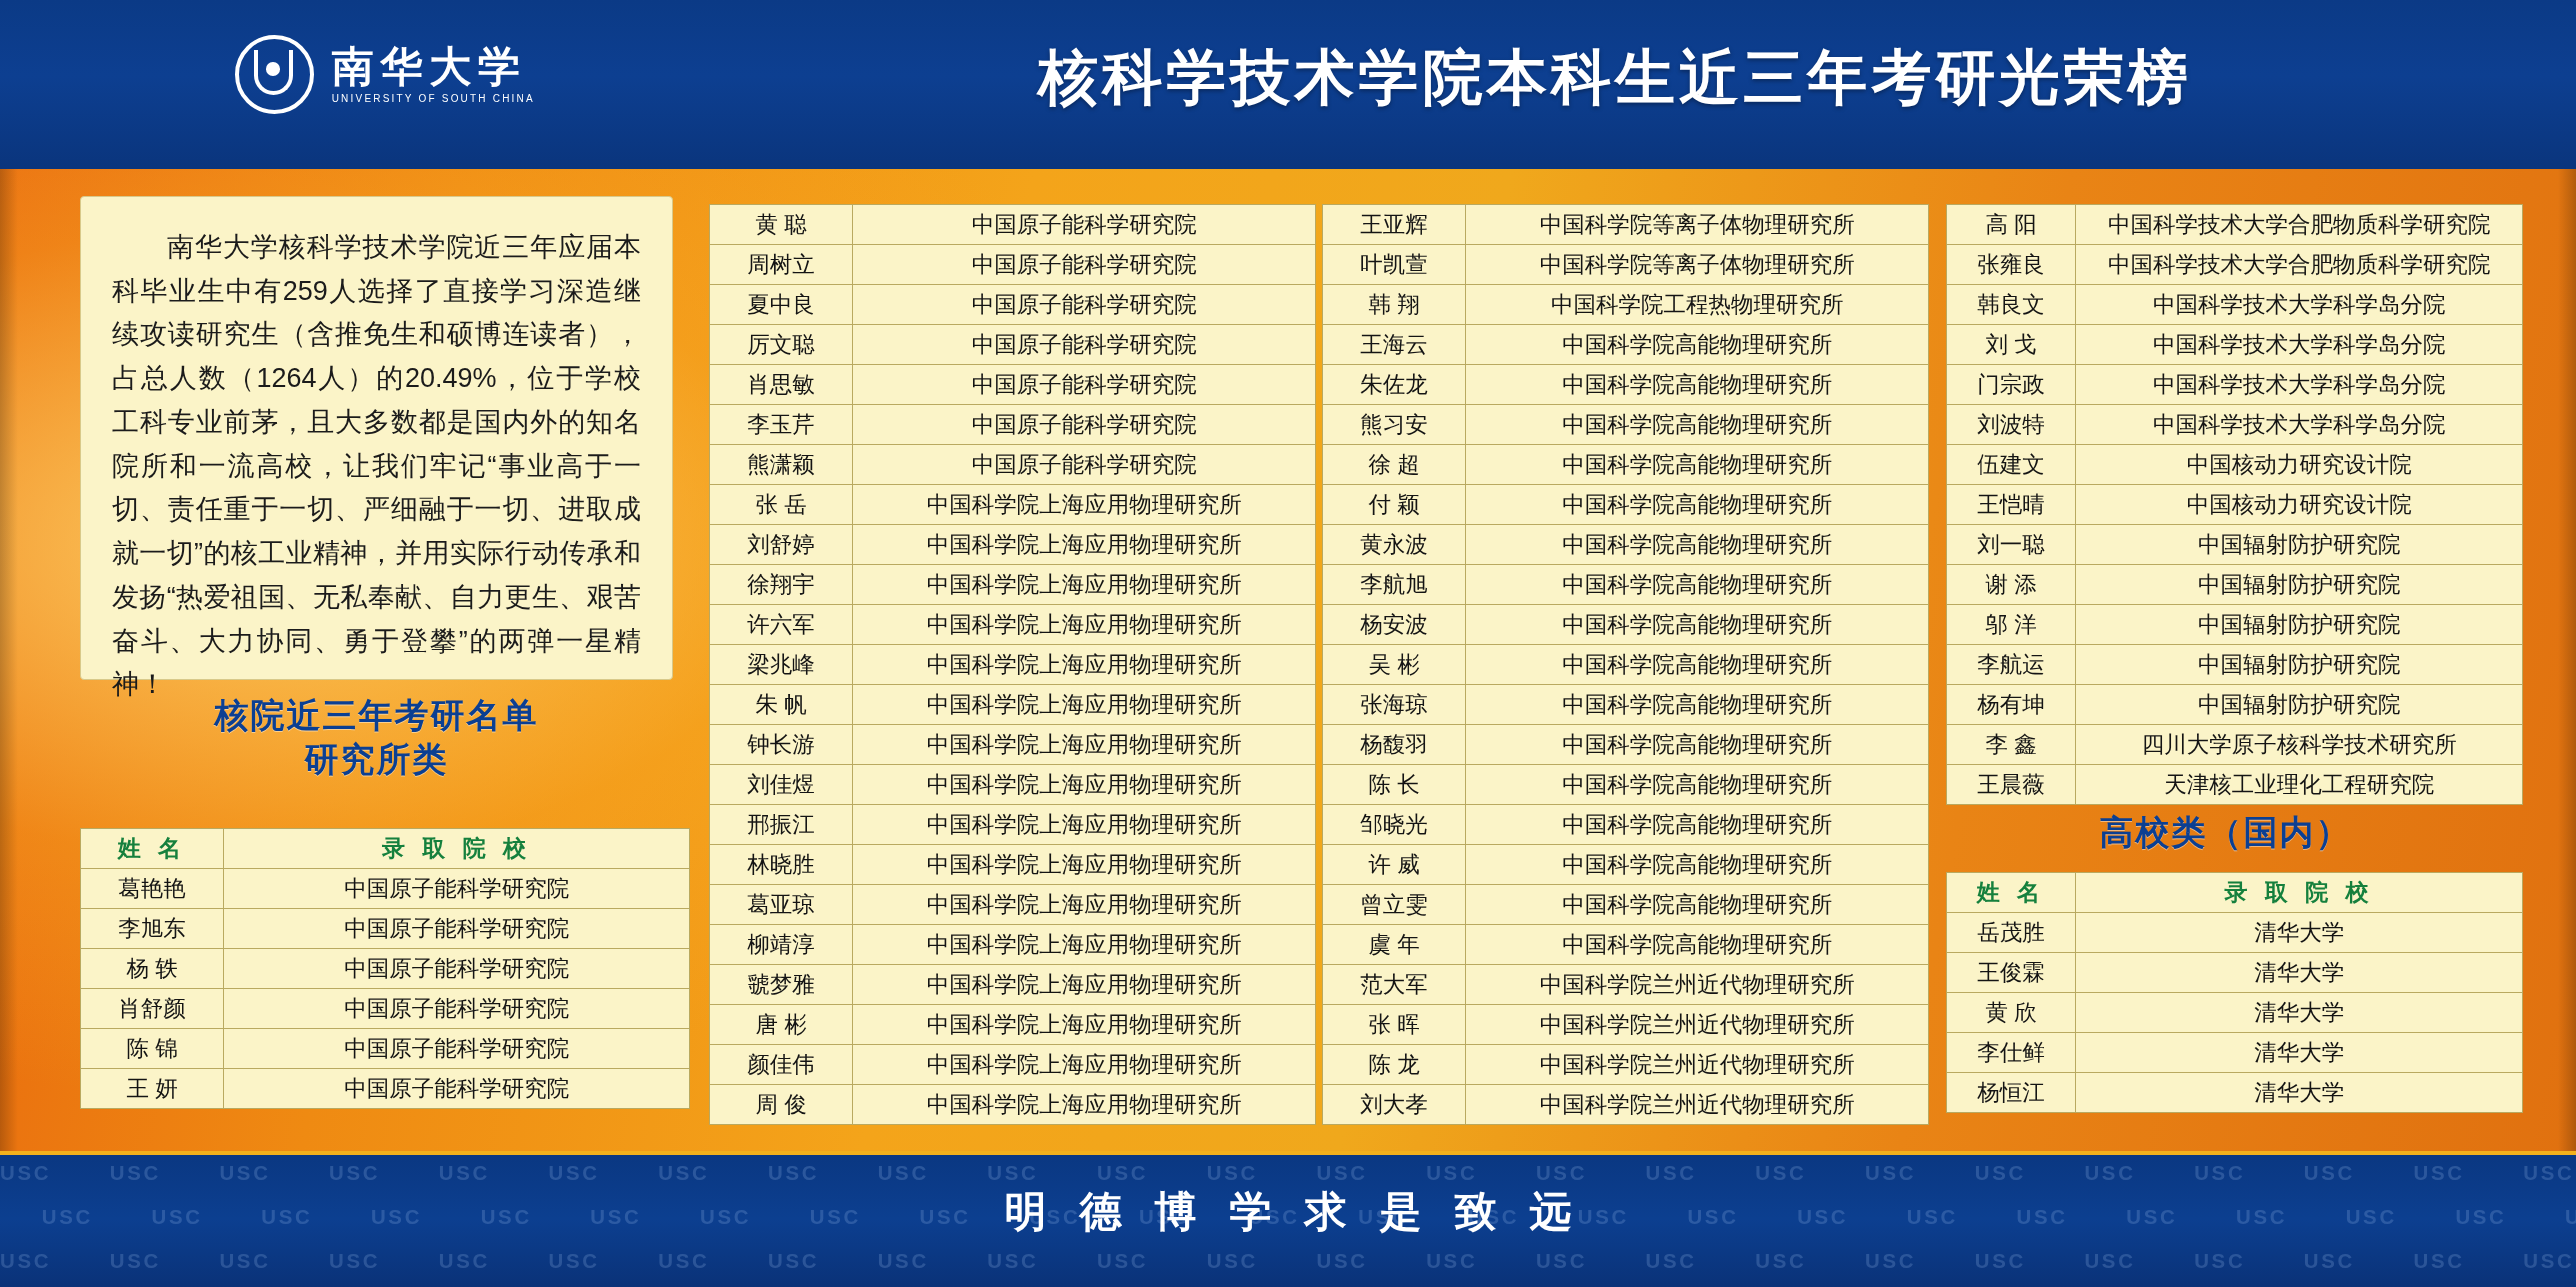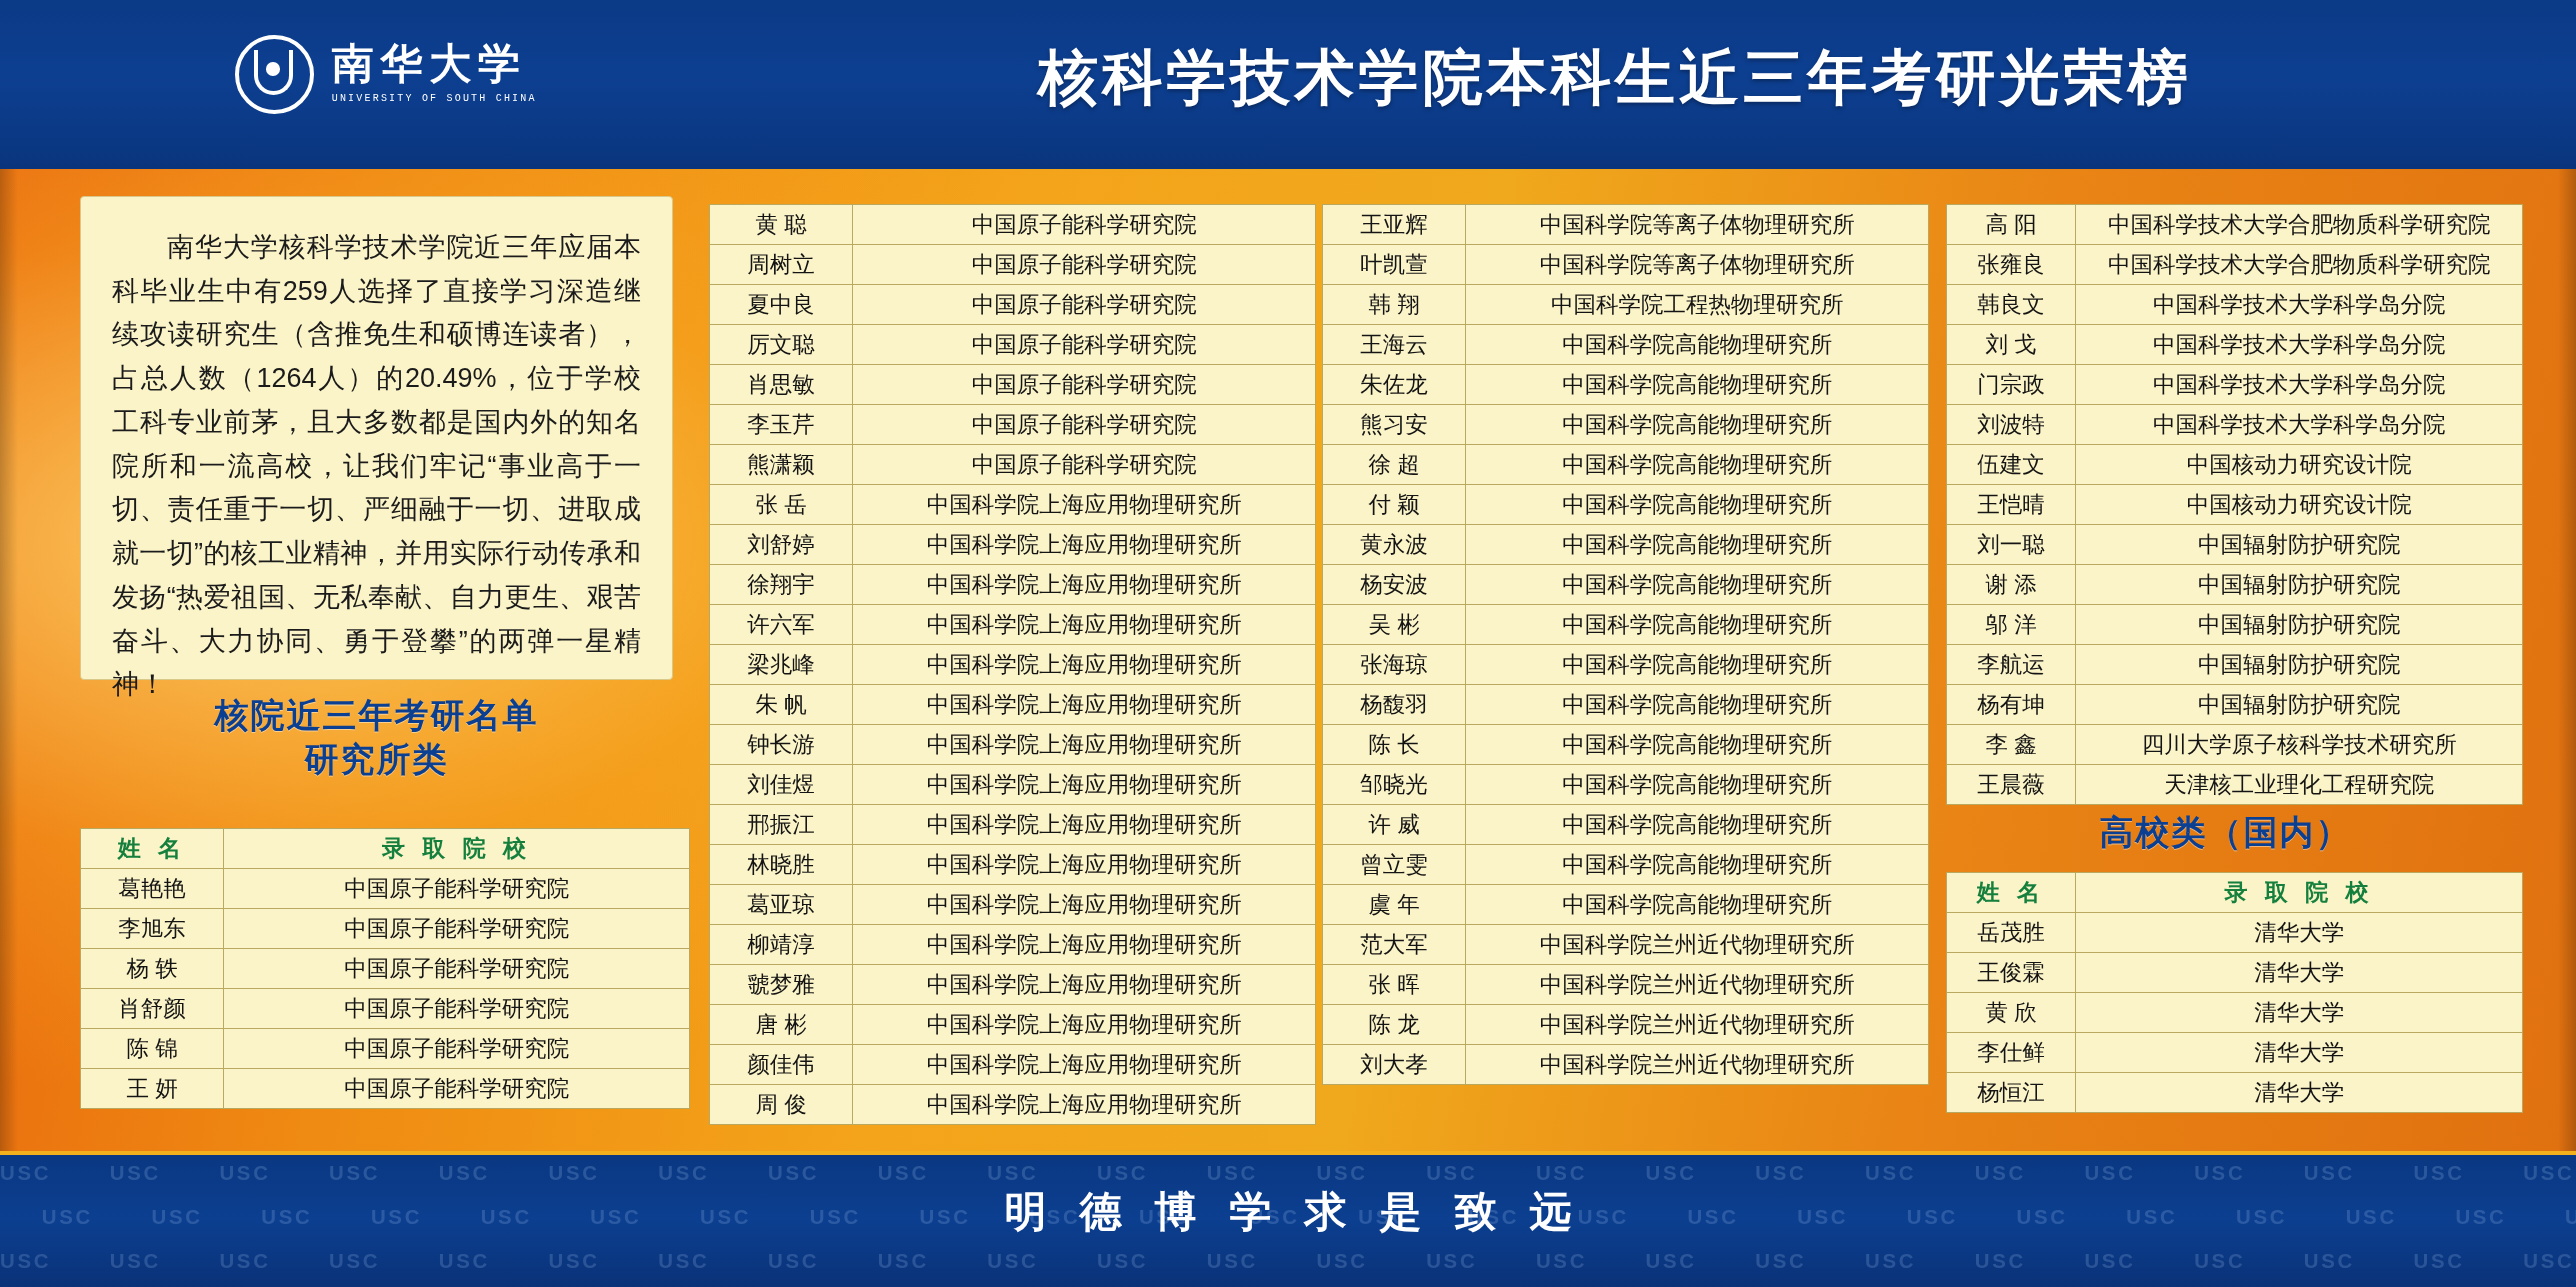--- a/index.html
+++ b/index.html
@@ -24,21 +24,20 @@
     width: 1499px; height: 1022px;
     background: radial-gradient(ellipse at 35% 45%, rgba(255,214,110,0.85) 0%, rgba(250,175,40,0.35) 40%, rgba(240,140,20,0.0) 70%);
     pointer-events: none;
   }
   
   #header {
     position: absolute;
     left: 0; top: 0;
     width: 2576px; height: 169px;
     background: linear-gradient(180deg, #0b3a86 0%, #0d3f91 45%, #0a357d 100%);
-    font-family: Liberation Mono, monospace;
   }
   #logo-wrap {
     position: absolute;
     left: 235px; top: 35px;
     display: flex;
     align-items: center;
   }
   #logo-mark {
     width: 71px; height: 71px;
     border-radius: 50%;
@@ -408,20 +407,24 @@
         </tr>
         <tr>
           <td class="c-name">付 颖</td>
           <td class="c-school">中国科学院高能物理研究所</td>
         </tr>
         <tr>
           <td class="c-name">黄永波</td>
           <td class="c-school">中国科学院高能物理研究所</td>
         </tr>
         <tr>
+          <td class="c-name">李航旭</td>
+          <td class="c-school">中国科学院高能物理研究所</td>
+        </tr>
+        <tr>
           <td class="c-name">杨安波</td>
           <td class="c-school">中国科学院高能物理研究所</td>
         </tr>
         <tr>
           <td class="c-name">吴 彬</td>
           <td class="c-school">中国科学院高能物理研究所</td>
         </tr>
         <tr>
           <td class="c-name">张海琼</td>
           <td class="c-school">中国科学院高能物理研究所</td>

